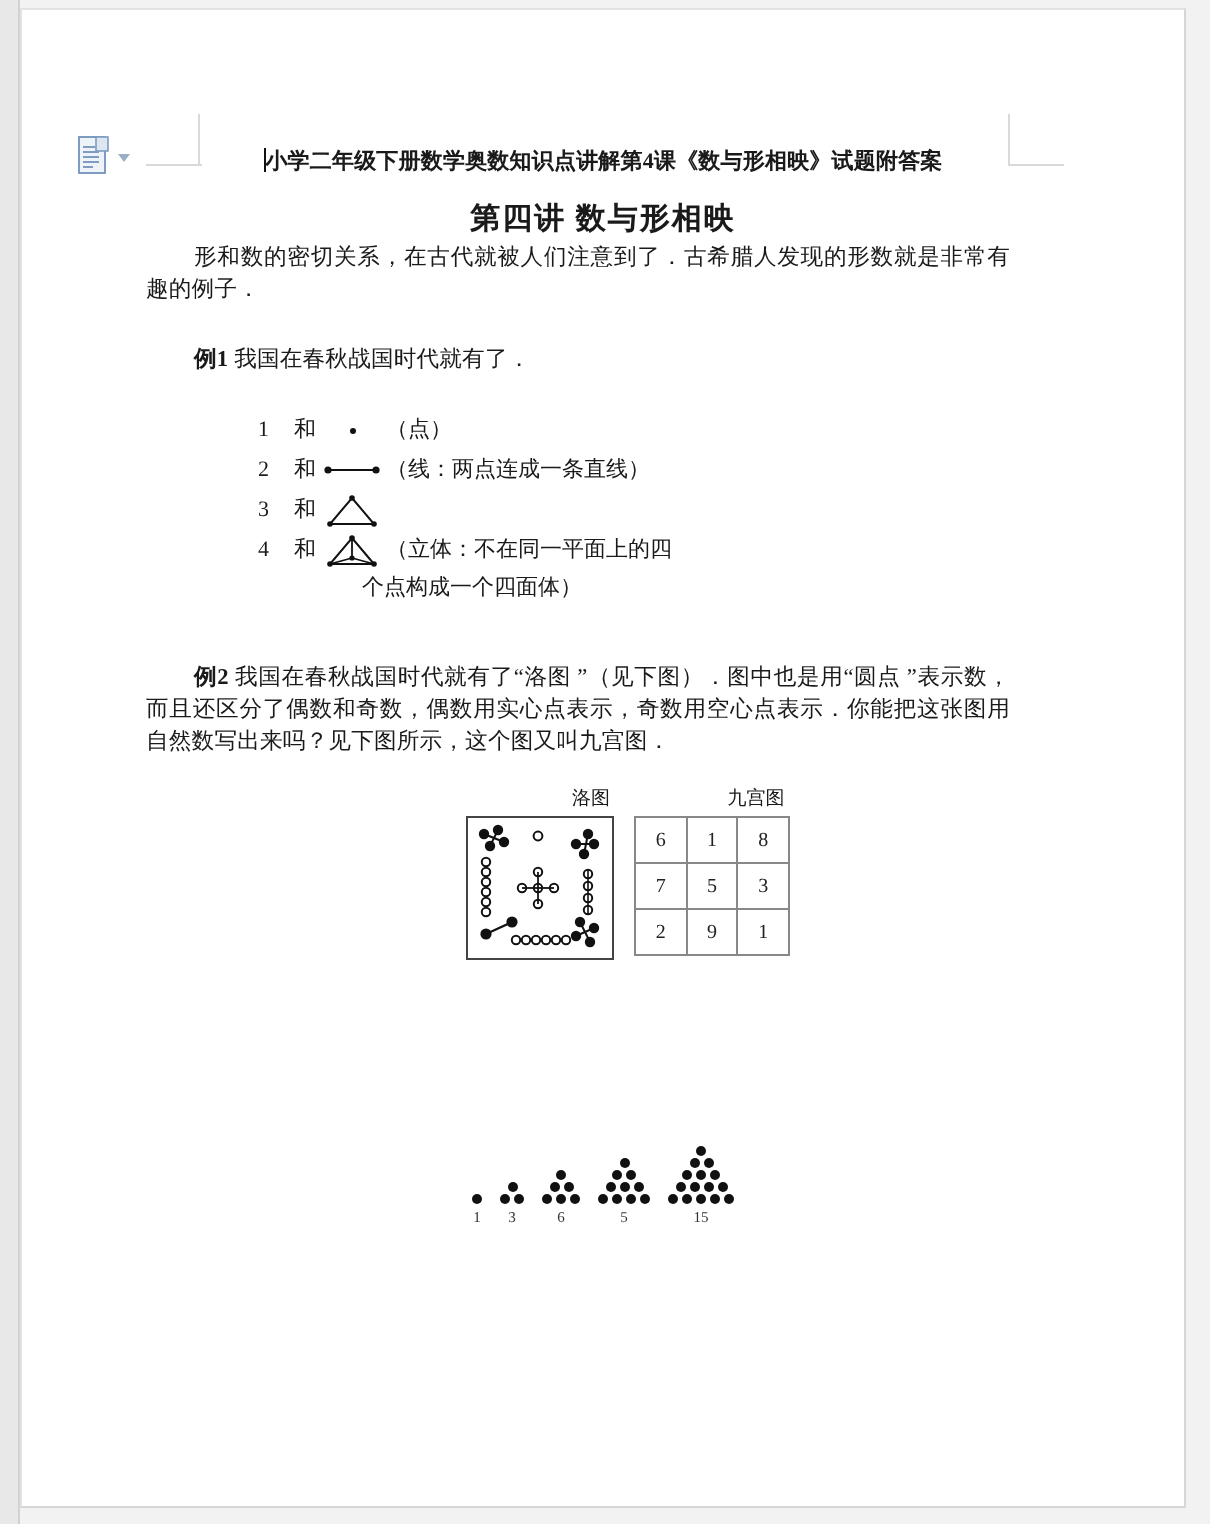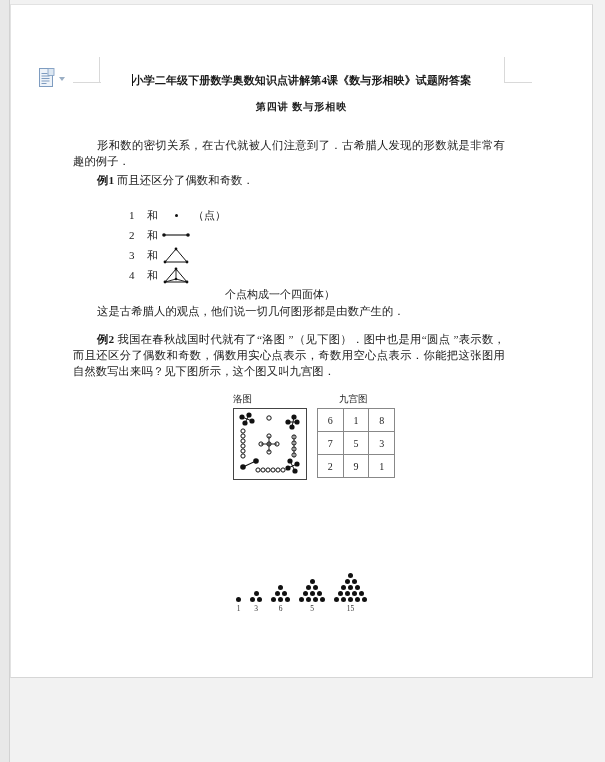--- a/index.html
+++ b/index.html
@@ -27,21 +27,21 @@
     left: 0; top: 0; bottom: 0;
     width: 9px;
     background: #e8e8e8;
     border-right: 1px solid #d2d2d2;
   }
   #page {
     position: absolute;
     left: 10px;
     top: 4px;
     width: 583px;
-    height: 674px;
+    height: 750px;
     background: #ffffff;
     border: 1px solid #e2e2e2;
     border-right-color: #d6d6d6;
     border-bottom-color: #d6d6d6;
     box-sizing: border-box;
   }
 
   
   .crop-mark {
     position: absolute;
@@ -105,37 +105,37 @@
     background: #111;
     vertical-align: -2px;
     margin-right: 0px;
   }
   #heading {
     position: absolute;
     left: 0; right: 0;
     top: 95px;
     text-align: center;
     font-weight: bold;
-    font-size: 10px;
+    font-size: 15px;
     letter-spacing: 1px;
   }
 
   .para {
     position: absolute;
     left: 62px;
     width: 432px;
     font-size: 11.3px;
     line-height: 16px;
     text-align: justify;
     letter-spacing: 0.1px;
   }
   .indent { text-indent: 24px; }
   .ex-label { font-weight: bold; }
 
-  #p-intro { top: 132px; }
+  #p-intro { top: 116px; }
   #p-ex1   { top: 167px; }
   #p-greek { top: 298px; }
   #p-ex2   { top: 326px; }
   #p-ex3   { top: 489px; }
 
   
   #shape-list {
     position: absolute;
     left: 118px;
     top: 200px;
@@ -152,21 +152,21 @@
   .sl-he  { margin-right: 3px; }
   .sl-fig {
     display: inline-flex;
     align-items: center;
     justify-content: center;
     width: 30px;
     height: 18px;
   }
   .sl-text { margin-left: 2px; }
   .sl-cont {
-    margin-left: 96px;
+    margin-left: 52px;
     white-space: nowrap;
     height: 18px;
     line-height: 18px;
   }
   .dot-glyph {
     display: inline-block;
     width: 3px; height: 3px;
     border-radius: 50%;
     background: #111;
   }
@@ -176,22 +176,22 @@
     position: absolute;
     left: 222px;
     top: 388px;
   }
   .fig-labels {
     display: flex;
     gap: 34px;
     font-size: 9.5px;
     margin-bottom: 2px;
   }
-  .fig-label-1 { width: 72px; text-align: left; }
-  .fig-label-2 { width: 78px; }
+  .fig-label-1 { width: 72px; text-align: right; }
+  .fig-label-2 { width: 78px; text-align: center; }
   .fig-boxes {
     display: flex;
     gap: 10px;
     align-items: flex-start;
   }
   #luoshu-box {
     width: 72px;
     height: 70px;
     border: 1px solid #444;
     background: #fff;
@@ -290,21 +290,21 @@
 
       <div id="title-line">
         <span id="caret"></span><span>小学二年级下册数学奥数知识点讲解第4课《数与形相映》试题附答案</span>
       </div>
 
       <div id="heading">第四讲  数与形相映</div>
 
       <div class="para indent" id="p-intro">形和数的密切关系，在古代就被人们注意到了．古希腊人发现的形数就是非常有趣的例子．</div>
 
       <div class="para indent" id="p-ex1">
-        <span class="ex-label">例1</span><span>  而且还区分了偶数和奇数．</span>
+        <span class="ex-label">例1</span><span>  我国在春秋战国时代就有了．</span>
       </div>
 
       <div id="shape-list">
 
         <div class="sl-row">
           <span class="sl-num">1</span>
           <span class="sl-he">和</span>
           <span class="sl-fig">
             <span class="dot-glyph"></span>
           </span>
@@ -314,20 +314,21 @@
         <div class="sl-row">
           <span class="sl-num">2</span>
           <span class="sl-he">和</span>
           <span class="sl-fig">
             <svg width="30" height="10" viewBox="0 0 30 10">
               <line x1="3" y1="5" x2="27" y2="5" stroke="#111" stroke-width="1.1"></line>
               <circle cx="3" cy="5" r="1.8" fill="#111"></circle>
               <circle cx="27" cy="5" r="1.8" fill="#111"></circle>
             </svg>
           </span>
+          <span class="sl-text">（线：两点连成一条直线）</span>
         </div>
 
         <div class="sl-row">
           <span class="sl-num">3</span>
           <span class="sl-he">和</span>
           <span class="sl-fig">
             <svg width="26" height="17" viewBox="0 0 26 17">
               <polygon points="13,2 24,15 2,15" fill="none" stroke="#111" stroke-width="1"></polygon>
               <circle cx="13" cy="2" r="1.4" fill="#111"></circle>
               <circle cx="24" cy="15" r="1.4" fill="#111"></circle>
@@ -344,26 +345,26 @@
               <polygon points="13,2 24,15 2,15" fill="none" stroke="#111" stroke-width="1"></polygon>
               <line x1="13" y1="2" x2="13" y2="12" stroke="#111" stroke-width="0.9"></line>
               <line x1="2" y1="15" x2="13" y2="12" stroke="#111" stroke-width="0.9"></line>
               <line x1="24" y1="15" x2="13" y2="12" stroke="#111" stroke-width="0.9"></line>
               <circle cx="13" cy="2" r="1.4" fill="#111"></circle>
               <circle cx="24" cy="15" r="1.4" fill="#111"></circle>
               <circle cx="2" cy="15" r="1.4" fill="#111"></circle>
               <circle cx="13" cy="12" r="1.3" fill="#111"></circle>
             </svg>
           </span>
+          <span class="sl-text">（立体：不在同一平面上的四</span>
         </div>
 
         <div class="sl-cont">个点构成一个四面体）</div>
       </div>
 
-      <div class="para indent" id="p-greek">这是古希腊人的观点，他们说一切几何图形都是由数产生的．</div>
 
       <div class="para indent" id="p-ex2">
         <span class="ex-label">例2</span><span>  我国在春秋战国时代就有了“洛图 ”（见下图）．图中也是用“圆点 ”表示数，而且还区分了偶数和奇数，偶数用实心点表示，奇数用空心点表示．你能把这张图用自然数写出来吗？见下图所示，这个图又叫九宫图．</span>
       </div>
 
       <div id="fig-luoshu">
         <div class="fig-labels">
           <div class="fig-label-1">洛图</div>
           <div class="fig-label-2">九宫图</div>
         </div>

